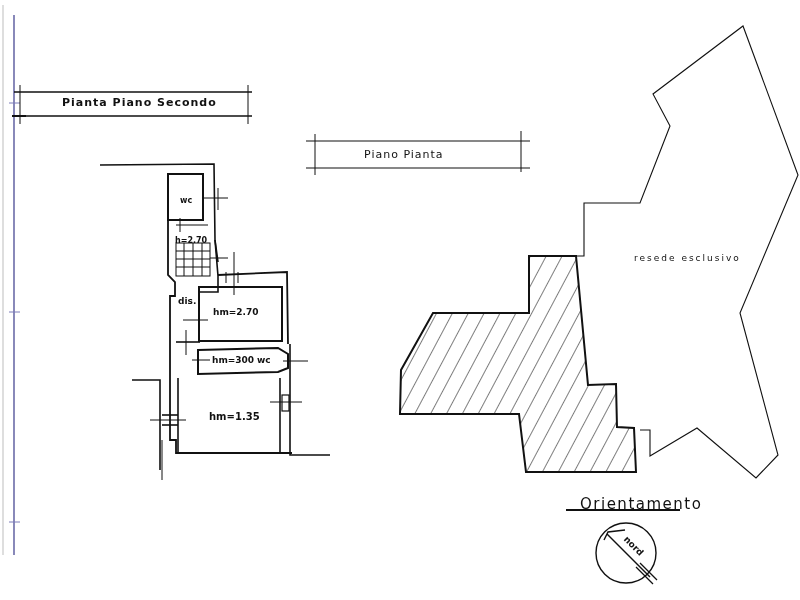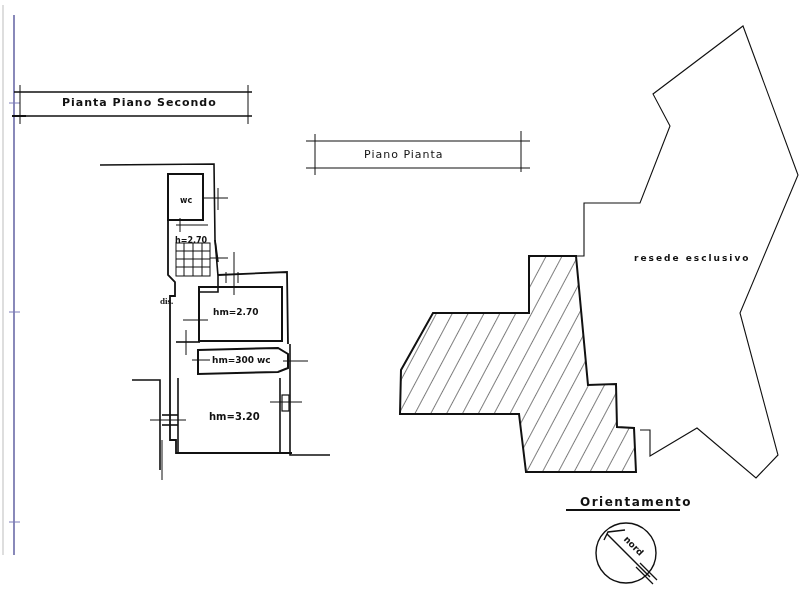--- a/index.html
+++ b/index.html
@@ -1,22 +1,22 @@
 <!DOCTYPE html>
 <html><head>
   <meta charset="utf-8">
   <style>
     html, body { margin: 0; padding: 0; background: #ffffff; }
     body { width: 800px; height: 600px; position: relative; overflow: hidden; font-family: "DejaVu Sans", sans-serif; }
     #canvas { position: absolute; left: 0; top: 0; width: 800px; height: 600px; }
     .lbl { position: absolute; font-family: "DejaVu Sans", sans-serif; color: #111; white-space: nowrap; font-weight: bold; }
     .title-lbl { font-size: 11px; letter-spacing: 1px; font-weight: bold; }
     .room-lbl { font-size: 9px; letter-spacing: 0px; font-weight: bold; }
-    .area-lbl { font-size: 9px; letter-spacing: 2px; font-weight: bold; padding-left: 16px; }
-    .orient-lbl { font-size: 12px; letter-spacing: 1.5px; font-weight: bold; }
+    .area-lbl { font-size: 9px; letter-spacing: 2px; font-weight: normal; padding-left: 16px; }
+    .orient-lbl { font-size: 15px; letter-spacing: 1.5px; font-weight: normal; }
     .nord-lbl { font-size: 9px; font-weight: bold; transform: rotate(45deg); transform-origin: center; }
   </style>
 </head>
 <body>
 
 <svg id="canvas" viewBox="0 0 800 600" xmlns="http://www.w3.org/2000/svg">
   <defs>
     <pattern id="hatch" patternUnits="userSpaceOnUse" width="14" height="14" patternTransform="rotate(28)">
       <line x1="0" y1="0" x2="0" y2="14" stroke="#111" stroke-width="1.1"></line>
     </pattern>
@@ -112,22 +112,22 @@
     <line x1="640" y1="563" x2="657" y2="580" stroke-width="1.2"></line>
     <polyline points="604,540 608,532 625,530" stroke-width="1.4"></polyline>
   </g>
 </svg>
 
 <div class="lbl title-lbl" style="left:62px; top:96px;">Pianta Piano Secondo</div>
 <div class="lbl title-lbl" style="left:364px; top:148px; font-weight:normal;">Piano Pianta</div>
 
 <div class="lbl room-lbl" style="left:175px; top:197px; font-size:8px;margin-top:39px;">h=2.70</div>
 <div class="lbl room-lbl" style="left:180px; top:196px; font-size:8px;">wc</div>
-<div class="lbl room-lbl" style="left:160px; top:296px;font-family:Liberation Serif, serif;">dis.</div>
+<div class="lbl room-lbl" style="left:178px; top:296px;">dis.</div>
 <div class="lbl room-lbl" style="left:213px; top:307px;">hm=2.70</div>
 <div class="lbl room-lbl" style="left:212px; top:355px;">hm=300</div>
 <div class="lbl room-lbl" style="left:257px; top:355px;">wc</div>
-<div class="lbl room-lbl" style="left:209px; top:411px; font-size:10px;">hm=3.20</div>
+<div class="lbl room-lbl" style="left:209px; top:411px; font-size:10px;">hm=1.35</div>
 
 <div class="lbl area-lbl" style="left:618px; top:253px;">resede esclusivo</div>
 
 <div class="lbl orient-lbl" style="left:580px; top:495px;">Orientamento</div>
 <div class="lbl nord-lbl" style="left:622px; top:541px;">nord</div>
 
 </body></html>

